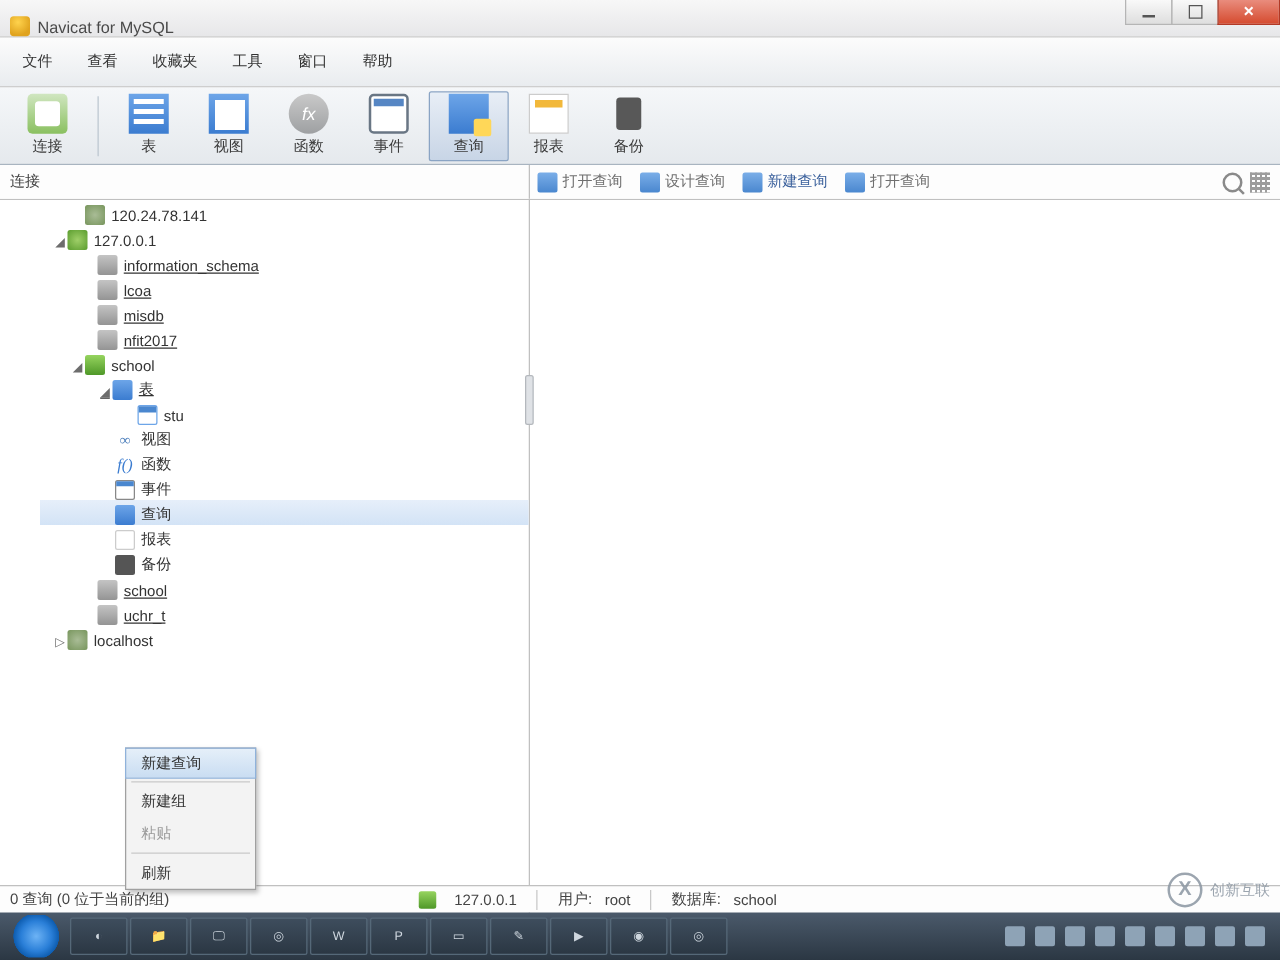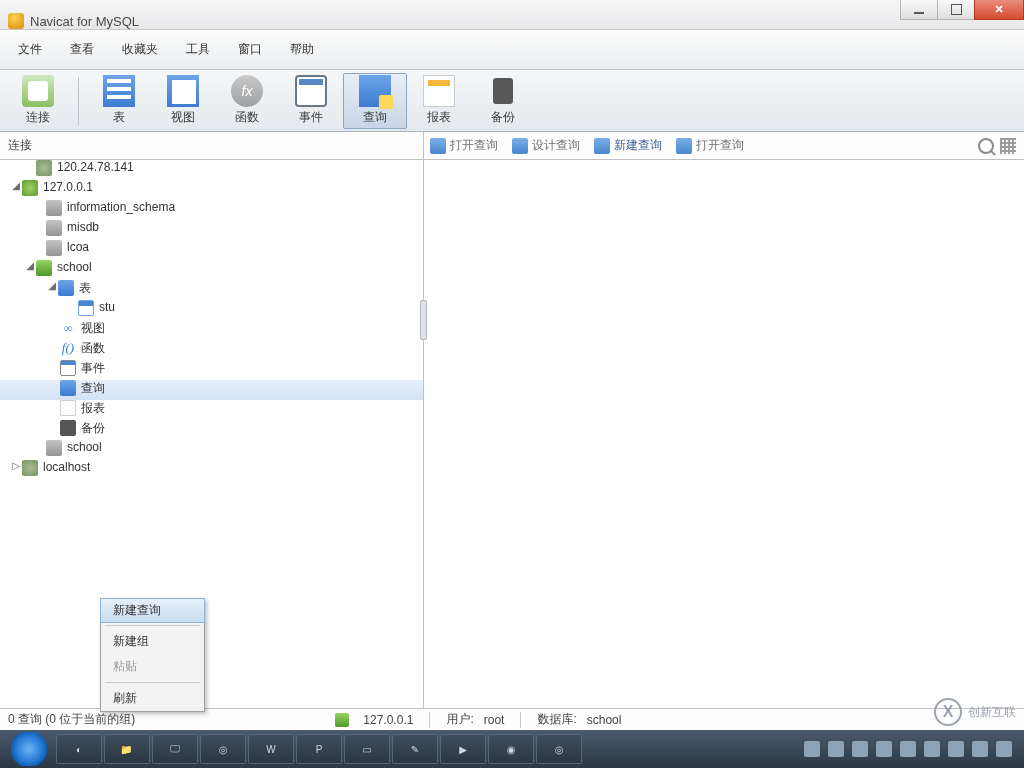--- a/index.html
+++ b/index.html
@@ -60,40 +60,40 @@
 .subbar .right .search-icon::after{content:"";position:absolute;width:6px;height:2px;background:#8a8a8a;bottom:-2px;right:-4px;transform:rotate(45deg);}
 .subbar .right .grid-icon { position:absolute; right:8px; top:6px; width:16px;height:16px;background:repeating-linear-gradient(90deg,#9c9c9c,#9c9c9c 2px,transparent 2px,transparent 4px),repeating-linear-gradient(#9c9c9c,#9c9c9c 2px,transparent 2px,transparent 4px);}
 
 
 .body { display:flex; height: 596px; }
 .tree { width:424px; border-right:1px solid #c0c0c0; overflow:hidden; background:#fff; position:relative;}
 .content { flex:1; background:#fff; }
 .splitter { position:absolute; left:420px; top:300px; width:7px; height:40px; background:#dfe2e6; border:1px solid #b4b8bd; border-radius:2px;}
 
 
-.tree-row { height:20px; display:flex; align-items:flex-start; padding-left:10px; color:#333; }
+.tree-row { height:20px; display:flex; align-items:flex-end; padding-left:10px; color:#333;margin-left:32px; }
 .tree-row.selected { background:linear-gradient(#e6effa,#d3e3f6); }
 .tree-row .arrow { width:12px; display:inline-flex; justify-content:center; color:#6d6d6d; font-size:10px;}
 .tree-row .ticon-sm { width:16px; height:16px; margin-right:5px; background:#9cc9f3; border-radius:2px; display:inline-block;}
 .ticon-server { background:radial-gradient(circle,#a9bc96,#77955c)!important; border-radius:2px;}
 .ticon-server-on { background:radial-gradient(circle,#9fcf68,#5a9c2e)!important; border-radius:2px;}
 .ticon-db { background:linear-gradient(#c4c4c4,#949494)!important; border-radius:3px 3px 40% 40%;}
 .ticon-db-on { background:linear-gradient(#96d45f,#4f9828)!important; border-radius:3px 3px 40% 40%;}
 .ticon-tables { background:linear-gradient(#6da5e8,#3b7cd0)!important;}
 .ticon-tbl { background:#fff!important;border:1px solid #6da5e8;position:relative;}
 .ticon-tbl::after{content:"";position:absolute;top:0;left:0;right:0;height:5px;background:#4a87cf;}
 .ticon-views { font-family:serif; color:#4a7dbb; font-style:italic; display:inline-flex!important;align-items:center;justify-content:center;background:transparent!important;}
 .ticon-funcs { font-family:serif; color:#3b7cd0; font-style:italic; display:inline-flex!important;align-items:center;justify-content:center;background:transparent!important;font-size:13px;}
 .ticon-events { background:#fff!important;border:1px solid #888;position:relative;}
 .ticon-events::after{content:"";position:absolute;top:0;left:0;right:0;height:4px;background:#4a87cf;}
 .ticon-queries { background:linear-gradient(#6da5e8,#3b7cd0)!important;}
 .ticon-reports { background:#fff!important;border:1px solid #ccc;}
 .ticon-backups { background:#555!important;border-radius:2px;}
 .ticon-txt { background:#fff!important;border:1px solid #ccc;}
-.indent1{padding-left:24px;} .indent2{padding-left:46px;} .indent3{padding-left:60px;} .indent4{padding-left:78px;}
+.indent1{padding-left:24px;} .indent2{padding-left:46px;text-decoration:underline;} .indent3{padding-left:60px;} .indent4{padding-left:78px;}
 
 
 .ctx { position:absolute; left:100px; top:438px; width:105px; background:#f3f3f3; border:1px solid #a0a0a0; box-shadow:2px 2px 4px rgba(0,0,0,0.25); z-index:10;}
 .ctx .ctx-item { height:25px; display:flex; align-items:center; padding:0 12px; color:#333;}
 .ctx .ctx-item.hover { background:linear-gradient(#e5eff9,#c9ddf2); border:1px solid #8fb2db; margin:-1px;}
 .ctx .ctx-item.disabled { color:#9a9a9a; }
 .ctx .ctx-sep { height:1px; background:#c9c9c9; margin:3px 4px;}
 
 
 .statusbar { position:absolute; bottom:38px; left:0; right:0; height:22px; background:#fdfdfd; border-top:1px solid #c0c0c0; display:flex; align-items:center; padding:0 8px; color:#444; gap:10px;}
@@ -204,25 +204,29 @@
         <span class="arrow">◢</span>
         <span class="ticon-sm ticon-server-on"></span>
         <span>127.0.0.1</span>
       </div>
     <div class="tree-row indent2">
         <span class="ticon-sm ticon-db"></span>
         <span>information_schema</span>
       </div>
     <div class="tree-row indent2">
         <span class="ticon-sm ticon-db"></span>
+        <span>lcoa</span>
+      </div>
+    <div class="tree-row indent2">
+        <span class="ticon-sm ticon-db"></span>
         <span>misdb</span>
       </div>
     <div class="tree-row indent2">
         <span class="ticon-sm ticon-db"></span>
-        <span>lcoa</span>
+        <span>nfit2017</span>
       </div>
     <div class="tree-row indent1">
         <span class="arrow">◢</span>
         <span class="ticon-sm ticon-db-on"></span>
         <span>school</span>
       </div>
     <div class="tree-row indent2">
         <span class="arrow">◢</span>
         <span class="ticon-sm ticon-tables"></span>
         <span>表</span>
@@ -251,20 +255,24 @@
         <span class="ticon-sm ticon-reports"></span>
         <span>报表</span>
       </div>
     <div class="tree-row indent3">
         <span class="ticon-sm ticon-backups"></span>
         <span>备份</span>
       </div>
     <div class="tree-row indent2">
         <span class="ticon-sm ticon-db"></span>
         <span>school</span>
+      </div>
+    <div class="tree-row indent2">
+        <span class="ticon-sm ticon-db"></span>
+        <span>uchr_t</span>
       </div>
     <div class="tree-row">
         <span class="arrow">▷</span>
         <span class="ticon-sm ticon-server"></span>
         <span>localhost</span>
       </div>
 
     <div class="ctx">
       <div class="ctx-item hover">
           <span>新建查询</span>

